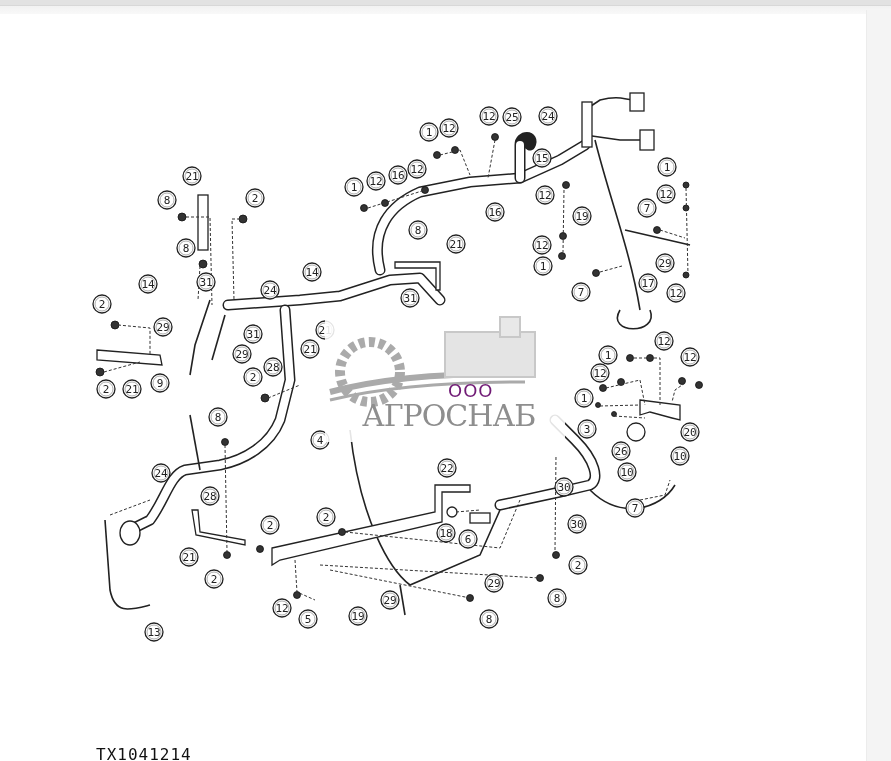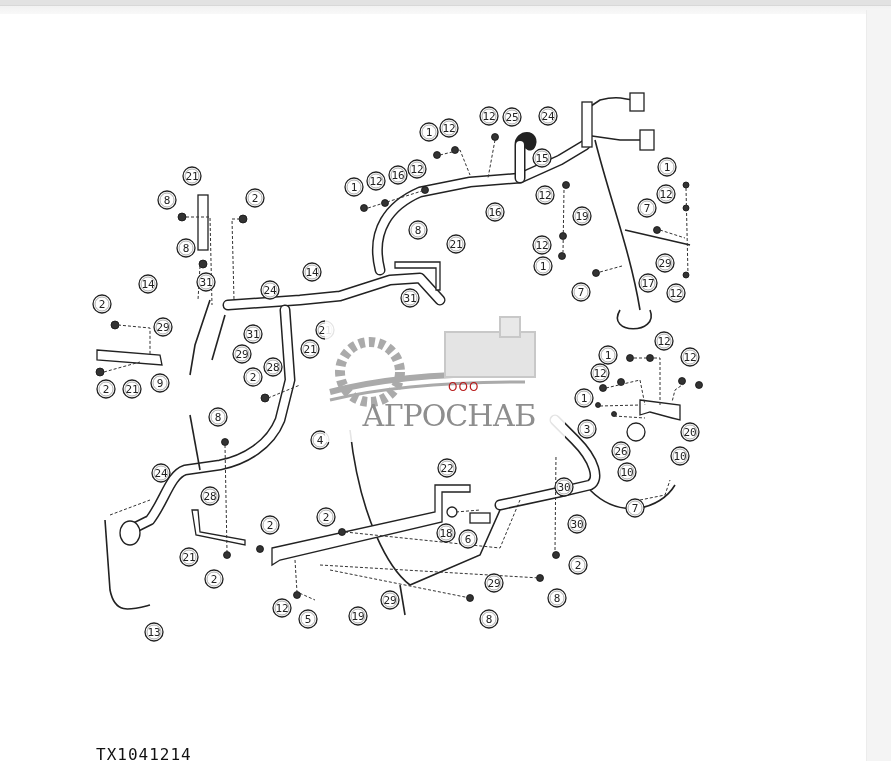--- a/index.html
+++ b/index.html
@@ -14,21 +14,21 @@
   .callout text { font-family:"DejaVu Sans Mono", monospace; font-size:11px; fill:#222; text-anchor:middle; dominant-baseline:central; }
   .harness { fill:none; stroke:#222; stroke-width:11; stroke-linecap:round; stroke-linejoin:round; }
   .harness-inner { fill:none; stroke:#fff; stroke-width:8; stroke-linecap:round; stroke-linejoin:round; }
   .wire { fill:none; stroke:#222; stroke-width:1.6; }
   .dash { fill:none; stroke:#333; stroke-width:1; stroke-dasharray:3 2; }
   .bracket { fill:#fff; stroke:#222; stroke-width:1.3; }
   .nut { fill:#333; stroke:#111; stroke-width:0.8; }
   .figid { position:absolute; left:96px; top:745px; font-family:"DejaVu Sans Mono", monospace; font-size:16px; letter-spacing:1px; color:#111; }
   .watermark { position:absolute; left:325px; top:312px; width:240px; height:130px; background:rgba(255,255,255,0.88); }
   .wm-text { position:absolute; left:362px; top:398px; font-family:"DejaVu Serif", serif; font-size:30px; color:#8e8e8e; letter-spacing:-1px;text-align:right; }
-  .wm-ooo { position:absolute; left:448px; top:380px; font-family:"DejaVu Sans", sans-serif; font-size:12px; color:#b91c1c; letter-spacing:1px; }
+  .wm-ooo { position:absolute; left:448px; top:380px; font-family:"DejaVu Sans", sans-serif; font-size:18px; color:#701a75; letter-spacing:1px; }
 </style>
 </head>
 <body>
 
 <div class="topbar"></div>
 <div class="topshade"></div>
 <div class="page"></div>
 <div class="rightstrip"></div>
 
 <svg class="diagram" viewBox="0 0 891 761" xmlns="http://www.w3.org/2000/svg">

